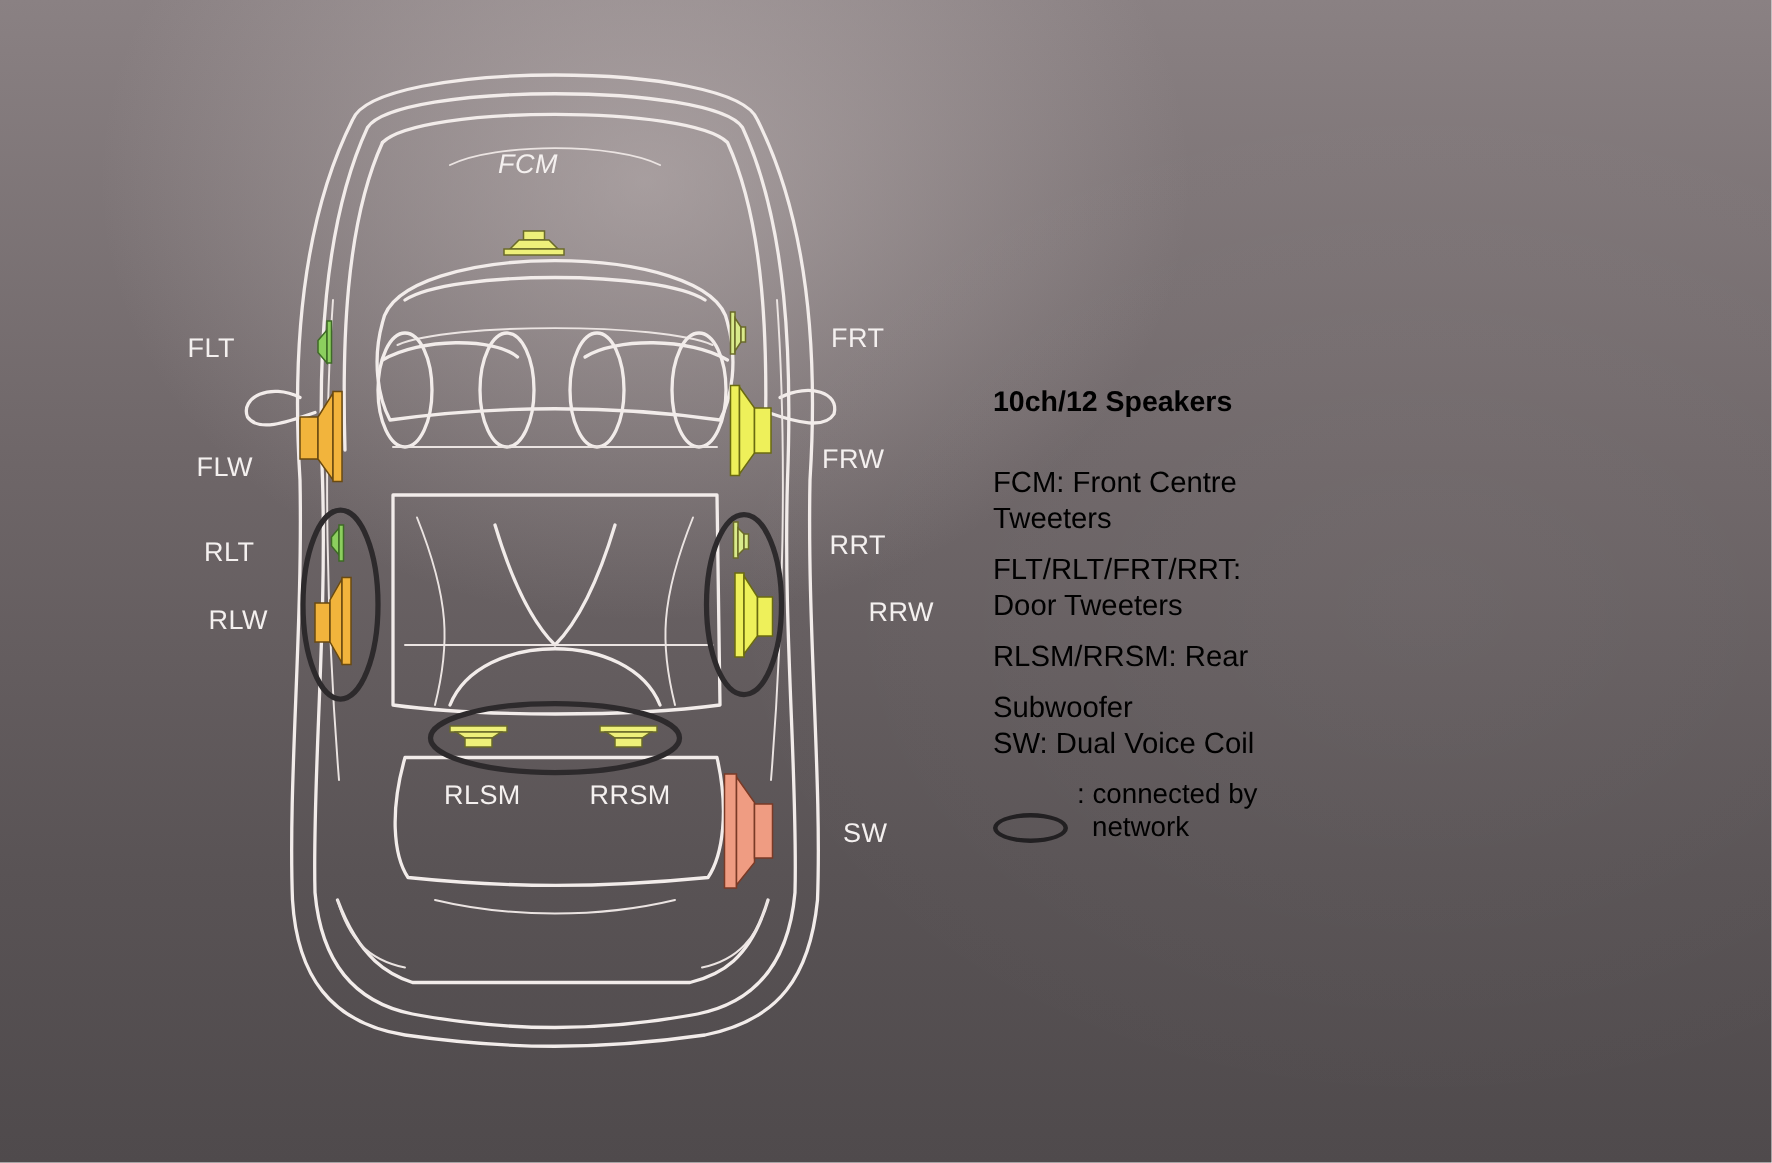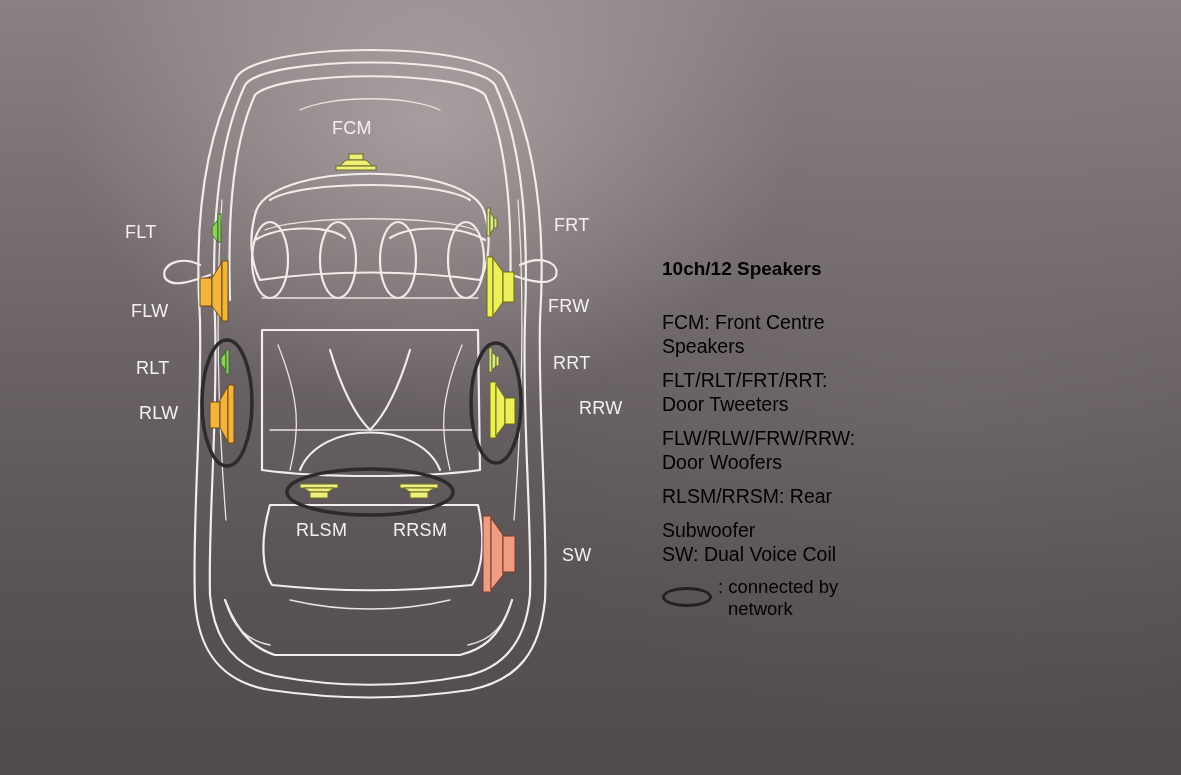--- a/index.html
+++ b/index.html
@@ -16,21 +16,21 @@
     .car-thin { fill: none; stroke: #ebe4e2; stroke-width: 1.3; stroke-linecap: round; }
     .net-ring { fill: none; stroke: #2d2a2c; stroke-width: 3.5; }
     .lbl {
       position: absolute; color: #f4f0ef; font-size: 18px; letter-spacing: 0.3px;
       white-space: nowrap;
     }
     .legend { position: absolute; left: 662px; top: 258px; width: 260px; color: #000000; }
     .legend-title { font-size: 19px; font-weight: bold; margin-bottom: 30px; }
     .legend-entry { font-size: 19.5px; line-height: 24px; margin-bottom: 10px; }
     .legend-entry span { display: block; }
-    .legend-net { display: flex; align-items: center; margin-top: 6px; }
+    .legend-net { display: flex; align-items: flex-end; margin-top: 6px; }
     .legend-ring {
       width: 50px; height: 20px; border: 3px solid #222022; border-radius: 50%;
       margin-right: 6px; margin-top: -2px; box-sizing: border-box; flex: none;
     }
     .legend-net-text { font-size: 18.5px; line-height: 22px; }
     .legend-net-text span { display: block; }
     .legend-net-text span + span { padding-left: 10px; }
   </style>
 </head>
 <body>
@@ -146,47 +146,43 @@
     <rect x="410" y="492" width="18" height="6" fill="#eef07a"></rect>
   </g>
 
   <g stroke="#7a3a26" stroke-width="1">
     <rect x="483" y="516" width="8" height="76" fill="#ef9c82"></rect>
     <polygon points="491,518 503,535 503,575 491,590" fill="#ef9c82"></polygon>
     <rect x="503" y="536" width="12" height="36" fill="#ef9c82"></rect>
   </g>
 </svg>
 
-<div class="lbl" style="left:332px;top:118px;">FCM</div>
+<div class="lbl" style="left:332px;top:99px;font-style:italic;">FCM</div>
 <div class="lbl" style="left:125px;top:222px;">FLT</div>
 <div class="lbl" style="left:554px;top:215px;">FRT</div>
 <div class="lbl" style="left:131px;top:301px;">FLW</div>
 <div class="lbl" style="left:548px;top:296px;">FRW</div>
 <div class="lbl" style="left:136px;top:358px;">RLT</div>
 <div class="lbl" style="left:553px;top:353px;">RRT</div>
 <div class="lbl" style="left:139px;top:403px;">RLW</div>
 <div class="lbl" style="left:579px;top:398px;">RRW</div>
 <div class="lbl" style="left:296px;top:520px;">RLSM</div>
 <div class="lbl" style="left:393px;top:520px;">RRSM</div>
 <div class="lbl" style="left:562px;top:545px;">SW</div>
 
 <div class="legend">
   <div class="legend-title">10ch/12 Speakers</div>
 
   <div class="legend-entry">
     <span>FCM: Front Centre</span>
-    <span>Speakers</span>
+    <span>Tweeters</span>
   </div>
   <div class="legend-entry">
     <span>FLT/RLT/FRT/RRT:</span>
     <span>Door Tweeters</span>
-  </div>
-  <div class="legend-entry">
-    <span>FLW/RLW/FRW/RRW:</span>
-    <span>Door Woofers</span>
   </div>
   <div class="legend-entry">
     <span>RLSM/RRSM: Rear</span>
   </div>
   <div class="legend-entry">
     <span>Subwoofer</span>
     <span>SW: Dual Voice Coil</span>
   </div>
 
   <div class="legend-net">

